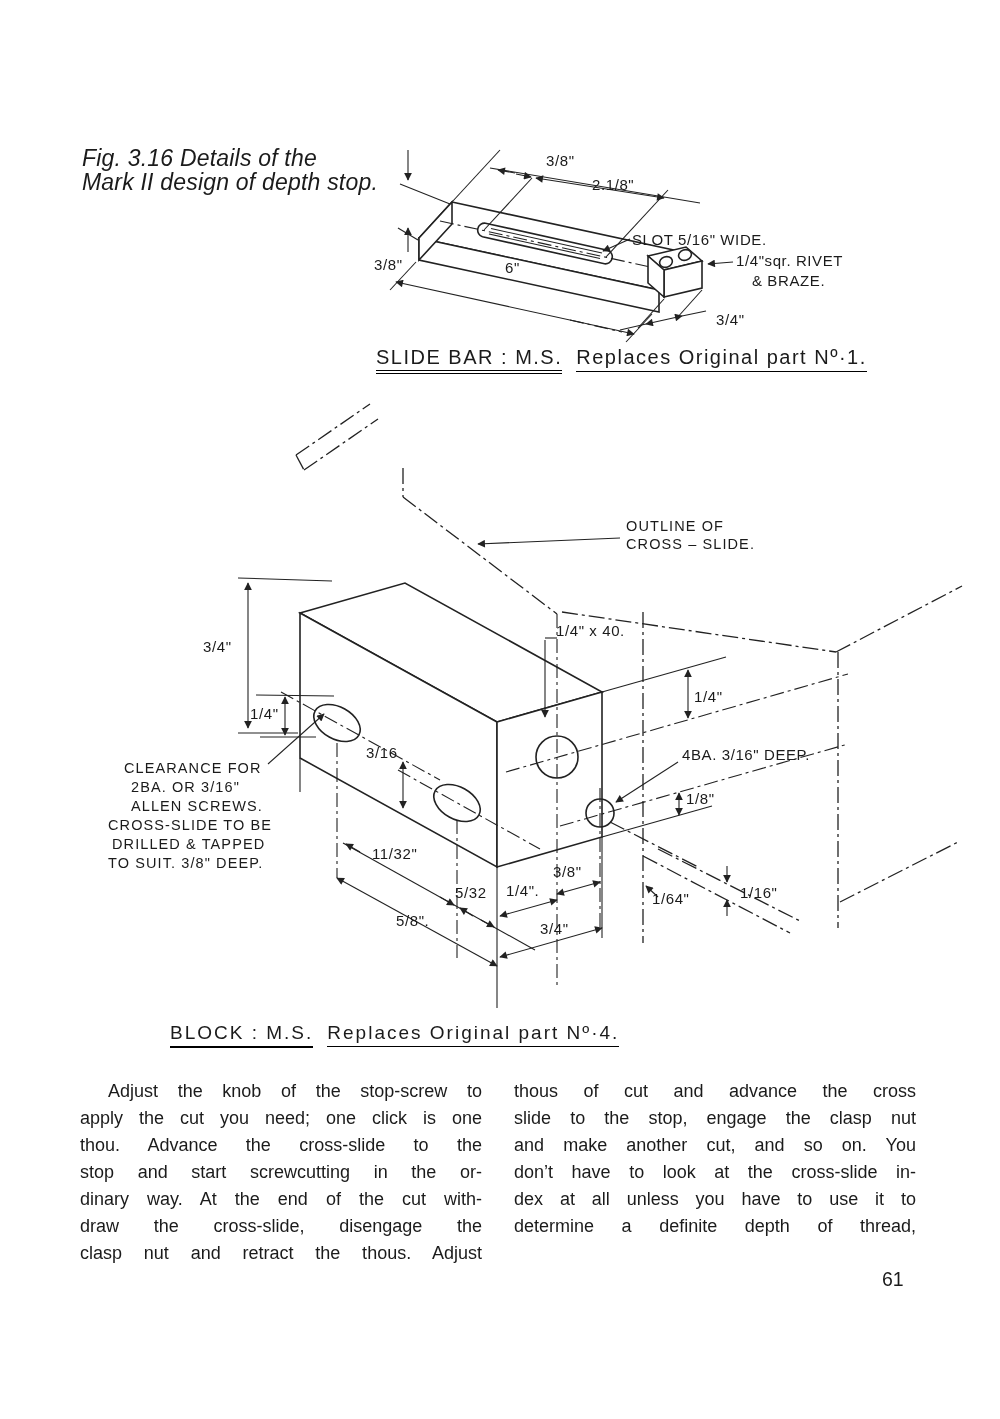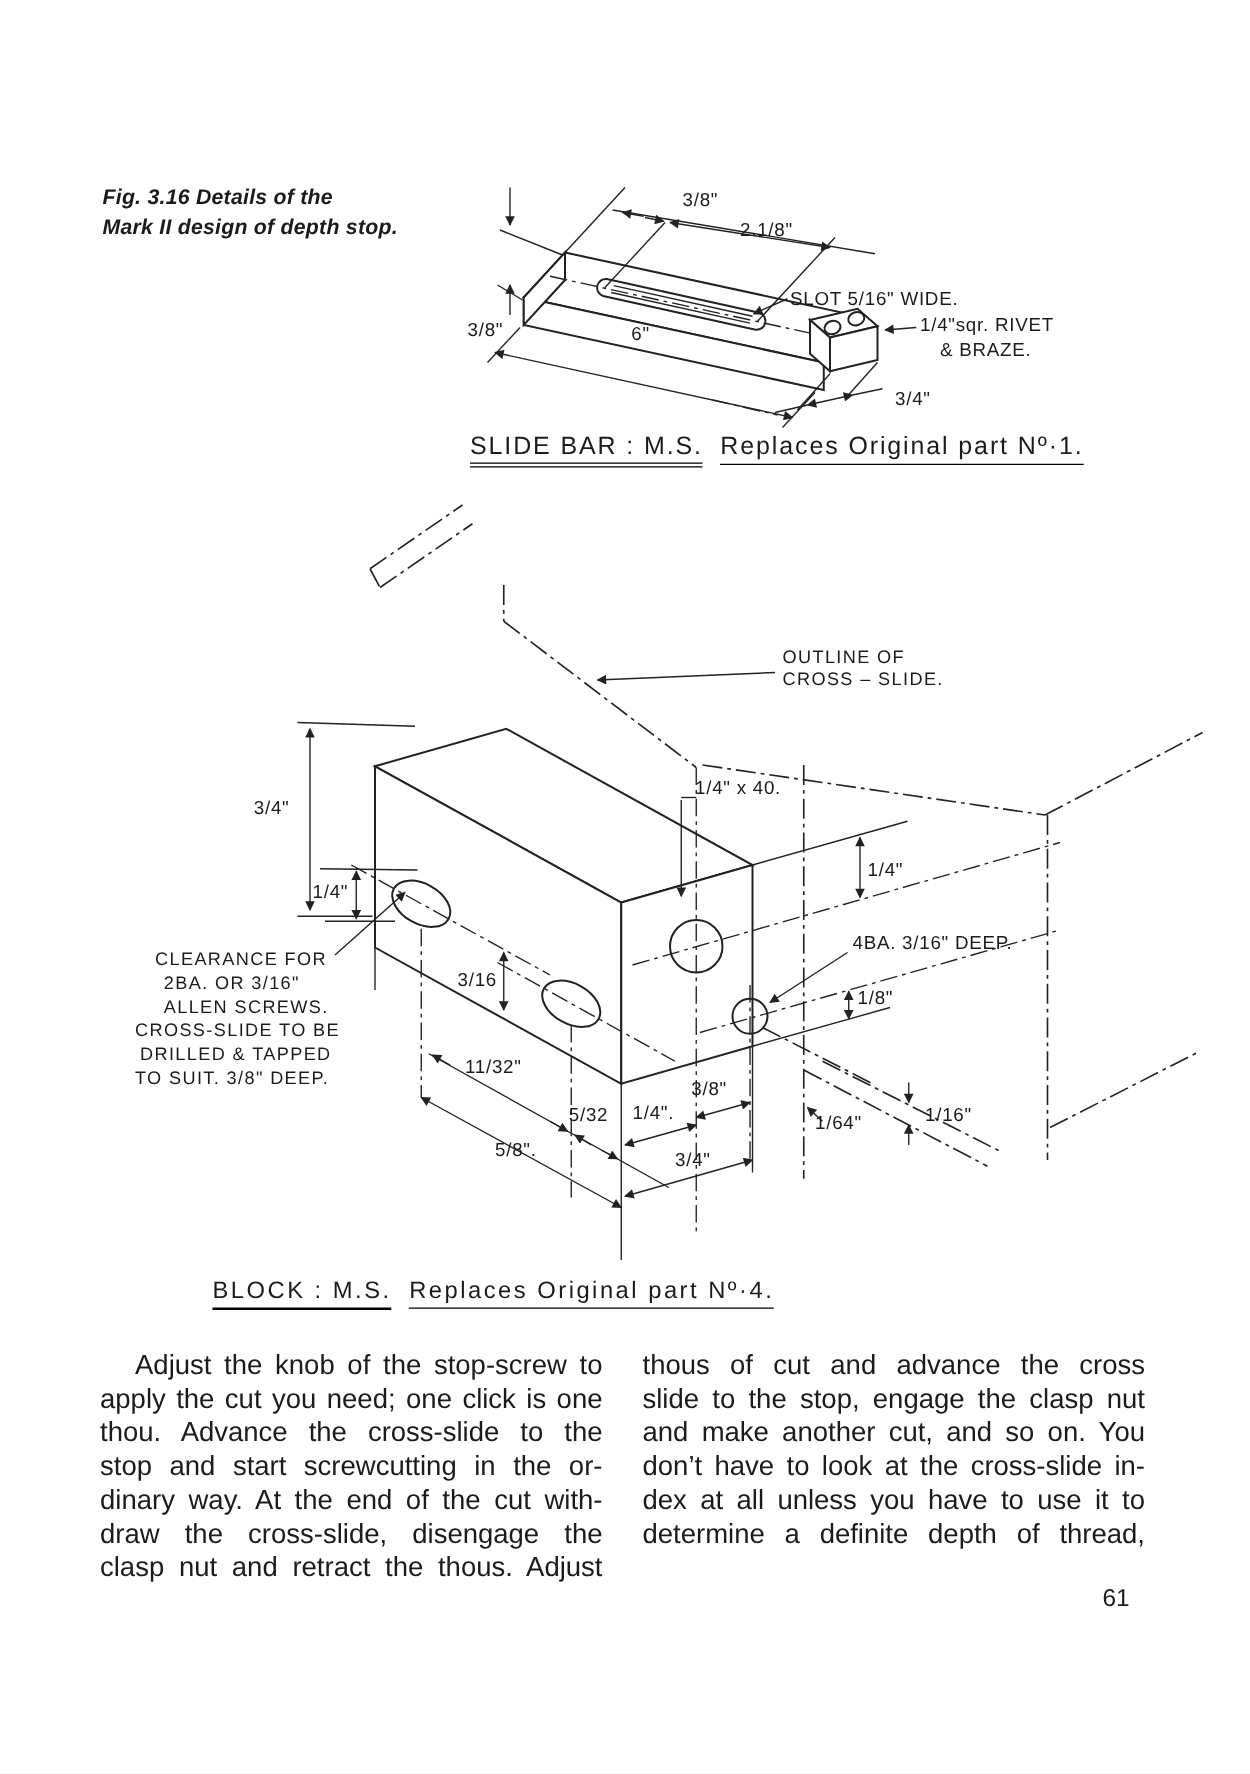--- a/index.html
+++ b/index.html
@@ -6,31 +6,31 @@
   .page{position:relative;width:1000px;height:1419px;background:#ffffff;overflow:hidden;
         font-family:"Liberation Sans",sans-serif;color:#1b1b1b;}
   svg{position:absolute;}
   svg line, svg path, svg polygon, svg ellipse, svg circle{stroke:#222;fill:none;}
   .obj{stroke-width:1.6;}
   .objf{stroke-width:1.6;fill:#fff;}
   .thin{stroke-width:1.1;}
   .phantom{stroke-width:1.3;stroke-dasharray:16 4 3 4;}
   .cline{stroke-width:1.1;stroke-dasharray:14 4 3 4;}
   .arr{fill:#222;stroke:none;}
-  .fig-caption{position:absolute;left:82px;top:146px;font-size:17px;line-height:24px;
-               font-style:italic;letter-spacing:.2px;font-weight:bold;}
+  .fig-caption{position:absolute;left:82px;top:146px;font-size:23px;line-height:24px;
+               font-style:italic;letter-spacing:.2px;}
   .dl{position:absolute;font-size:15px;letter-spacing:.6px;white-space:nowrap;}
   .cl{position:absolute;font-size:14.5px;letter-spacing:1.1px;white-space:nowrap;}
   .cap{position:absolute;white-space:nowrap;letter-spacing:1.5px;}
   .cap-sm{font-size:20px;}
   .cap-lg{font-size:19px;letter-spacing:2px;}
   .cap .t2{border-bottom:4px double #000;padding-bottom:2px;}
   .cap .t1{border-bottom:2px solid #000;padding-bottom:3px;}
   .cap .sub{border-bottom:1.6px solid #000;padding-bottom:3px;margin-left:14px;}
-  .col{position:absolute;top:1078px;width:402px;font-size:22px;line-height:27px;}
+  .col{position:absolute;top:1078px;width:402px;font-size:18px;line-height:27px;}
   .jl{text-align:justify;text-align-last:justify;height:27px;overflow:hidden;}
   .jl::after{content:"";display:inline-block;width:100%;height:0;}
   .col-left{left:80px;}
   .col-right{left:514px;}
   .col-left .jl:first-child{text-indent:28px;}
   .pagenum{position:absolute;left:882px;top:1268px;font-size:19.5px;}
 </style>
 </head>
 <body>
 
@@ -202,21 +202,21 @@
   <span class="cl" style="left:626px;top:518px">OUTLINE OF</span>
   <span class="cl" style="left:626px;top:536px">CROSS – SLIDE.</span>
   <span class="dl" style="left:203px;top:638px">3/4"</span>
   <span class="dl" style="left:250px;top:705px">1/4"</span>
   <span class="cl" style="left:124px;top:760px">CLEARANCE FOR</span>
   <span class="cl" style="left:131px;top:779px">2BA. OR 3/16"</span>
   <span class="cl" style="left:131px;top:798px">ALLEN SCREWS.</span>
   <span class="cl" style="left:108px;top:817px">CROSS-SLIDE TO BE</span>
   <span class="cl" style="left:112px;top:836px">DRILLED &amp; TAPPED</span>
   <span class="cl" style="left:108px;top:855px">TO SUIT. 3/8" DEEP.</span>
-  <span class="dl" style="left:366px;top:776px">3/16</span>
+  <span class="dl" style="left:366px;top:744px">3/16</span>
   <span class="dl" style="left:556px;top:622px">1/4" x 40.</span>
   <span class="dl" style="left:694px;top:688px">1/4"</span>
   <span class="dl" style="left:682px;top:746px">4BA.  3/16" DEEP.</span>
   <span class="dl" style="left:686px;top:790px">1/8"</span>
   <span class="dl" style="left:372px;top:845px">11/32"</span>
   <span class="dl" style="left:455px;top:884px">5/32</span>
   <span class="dl" style="left:506px;top:882px">1/4".</span>
   <span class="dl" style="left:553px;top:863px">3/8"</span>
   <span class="dl" style="left:652px;top:890px">1/64"</span>
   <span class="dl" style="left:740px;top:884px">1/16"</span>

